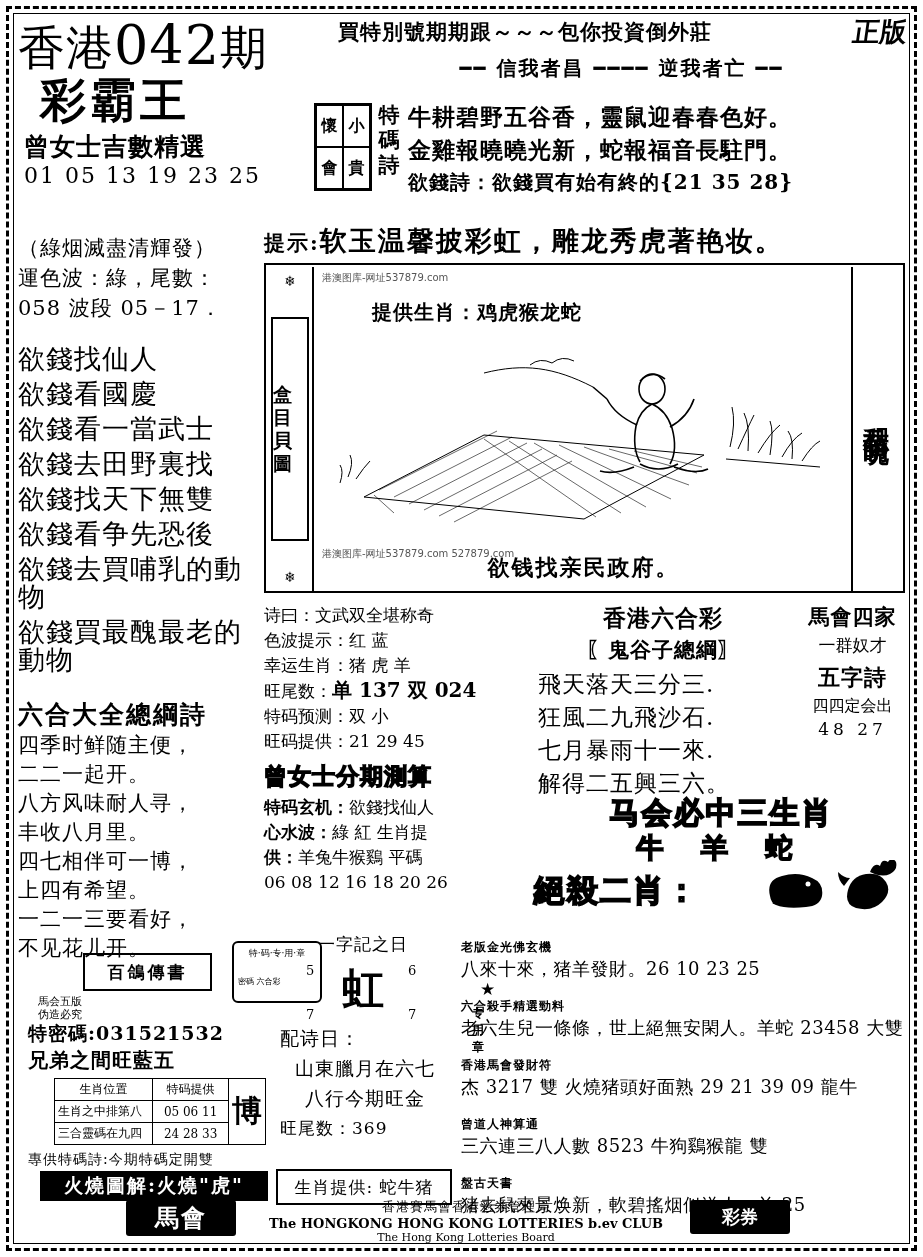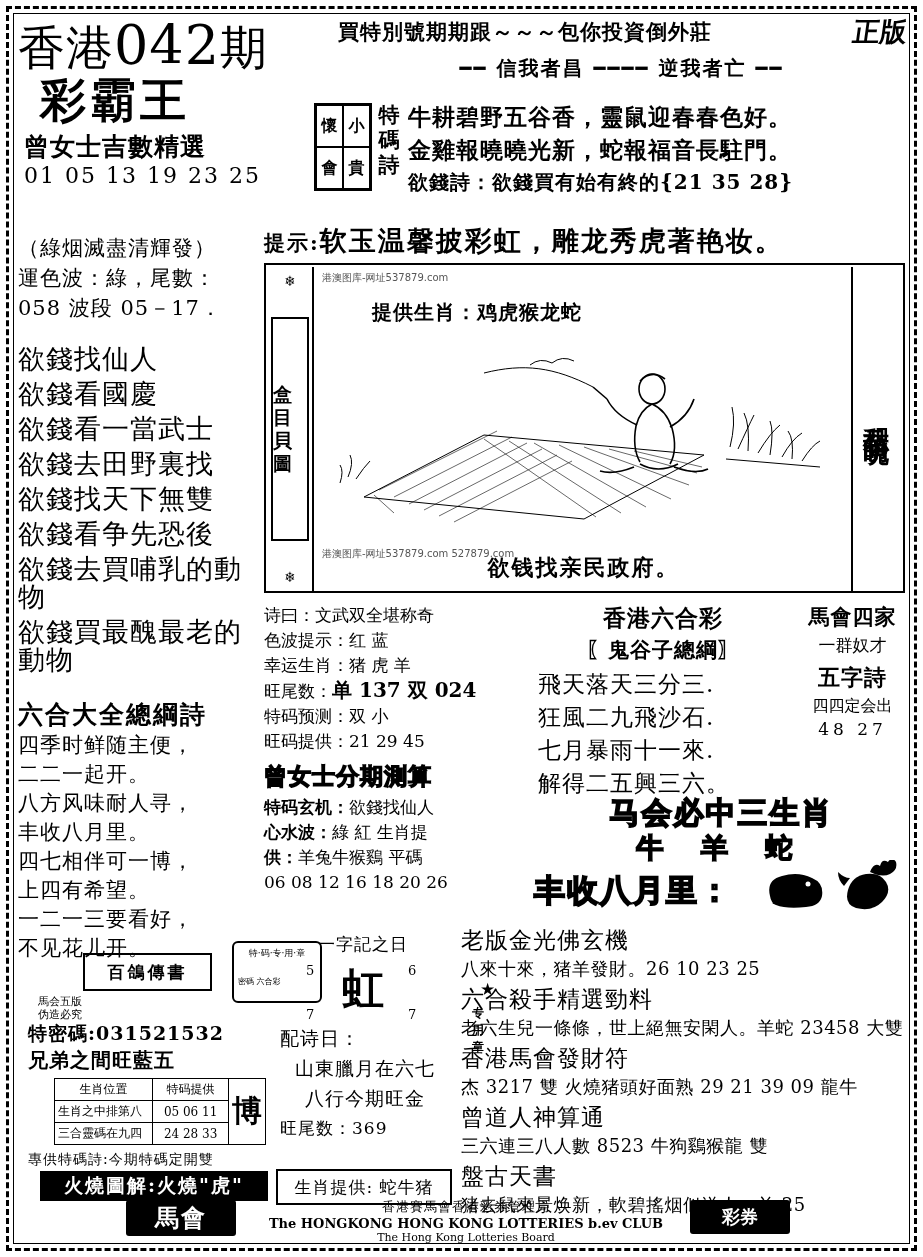--- a/index.html
+++ b/index.html
@@ -235,21 +235,21 @@
   }
   .shengxiao{
     position:absolute;left:258px;top:246px;width:172px;height:32px;border:2px solid #000;
     display:flex;align-items:center;justify-content:center;
     font-family:"DejaVu Serif",serif;font-size:17px;letter-spacing:1px;
   }
 
   
   .br{position:absolute;left:443px;top:905px;width:444px;}
   .br .hd{
-    font-family:"DejaVu Serif",serif;font-weight:normal;font-size:23px;letter-spacing:1px;margin-top:2px;
+    font-family:"DejaVu Serif",serif;font-weight:bold;font-size:12px;letter-spacing:1px;margin-top:16px;
   }
   .br .bd{font-family:"DejaVu Serif",serif;font-size:18px;line-height:26px;letter-spacing:0.5px;}
 
   
   .footer{position:absolute;left:0;top:1180px;width:887px;height:45px;}
   .logoL{
     position:absolute;left:108px;top:2px;width:110px;height:36px;background:#000;color:#fff;
     display:flex;align-items:center;justify-content:center;font-size:24px;font-weight:bold;
     font-family:"DejaVu Serif",serif;letter-spacing:2px;border-radius:3px;
   }
@@ -448,21 +448,21 @@
   <div class="mid3">
     <div class="h">馬會四家</div>
     <div class="s">一群奴才</div>
     <div class="h2">五字詩</div>
     <div class="s2">四四定会出</div>
     <div class="nums">48  27</div>
   </div>
 
   <div class="mahui">马会必中三生肖</div>
   <div class="mahui2">牛 羊 蛇</div>
-  <div class="jiesha">丰收八月里：</div>
+  <div class="jiesha">絕殺二肖：</div>
 
   <svg style="position:absolute;left:742px;top:848px;width:70px;height:42px;" viewBox="0 0 70 42">
     <path d="M10 30 q-4 -16 12 -20 q16 -5 30 2 q12 5 10 18 q-2 10 -16 11 q-20 2 -30 -2 q-5 -2 -6 -9 z" fill="#000"></path>
     <circle cx="48" cy="18" r="2.5" fill="#fff"></circle>
     <path d="M14 38 l2 -7 M26 40 l1 -8 M40 40 l1 -8 M52 38 l2 -7" stroke="#000" stroke-width="3"></path>
   </svg>
   <svg style="position:absolute;left:818px;top:842px;width:66px;height:50px;" viewBox="0 0 66 50">
     <path d="M30 14 q-14 2 -18 16 q-4 14 8 18 q16 4 26 -6 q10 -10 4 -20 q-6 -10 -20 -8 z" fill="#000"></path>
     <path d="M34 12 q4 -10 10 -6 q2 -8 8 -4 q4 -6 8 0 q2 8 -6 12 q-8 4 -20 -2 z" fill="#000"></path>
     <path d="M20 46 l4 -10 M34 48 l2 -11" stroke="#000" stroke-width="3"></path>

